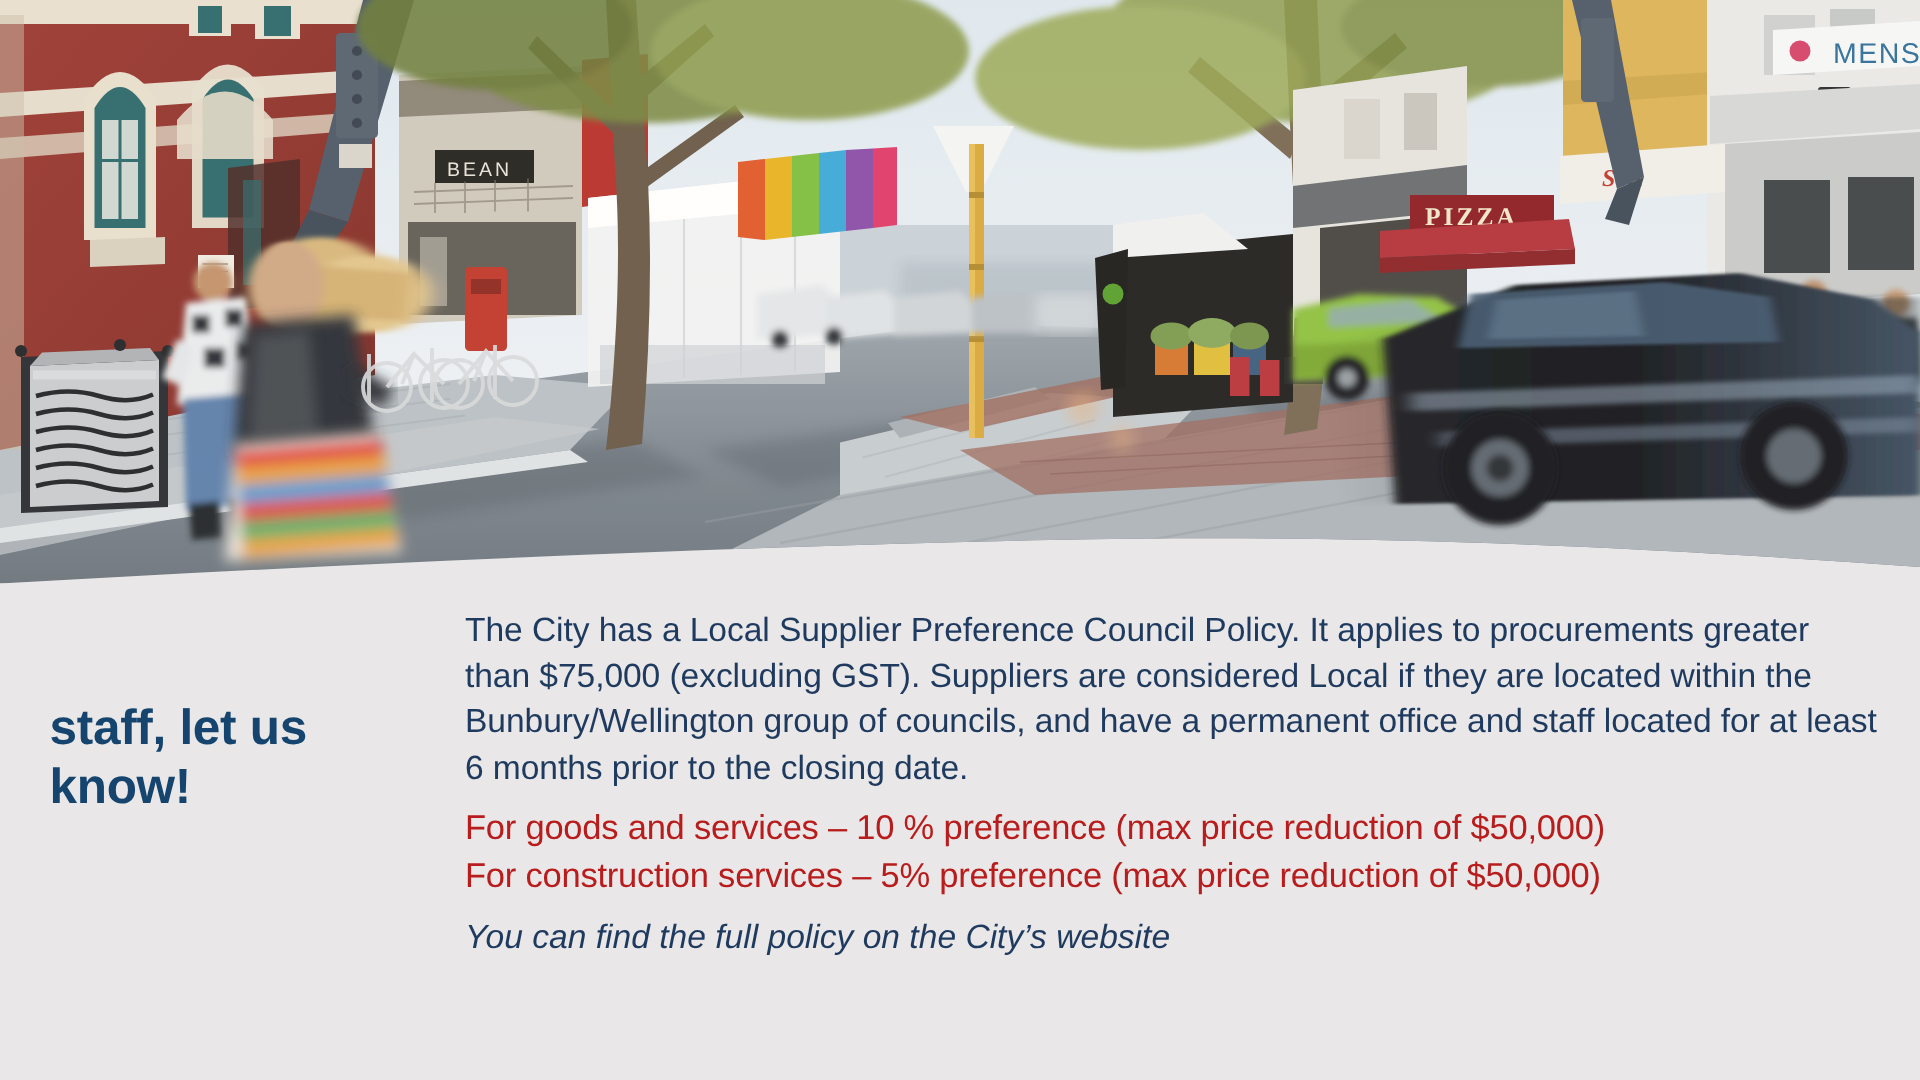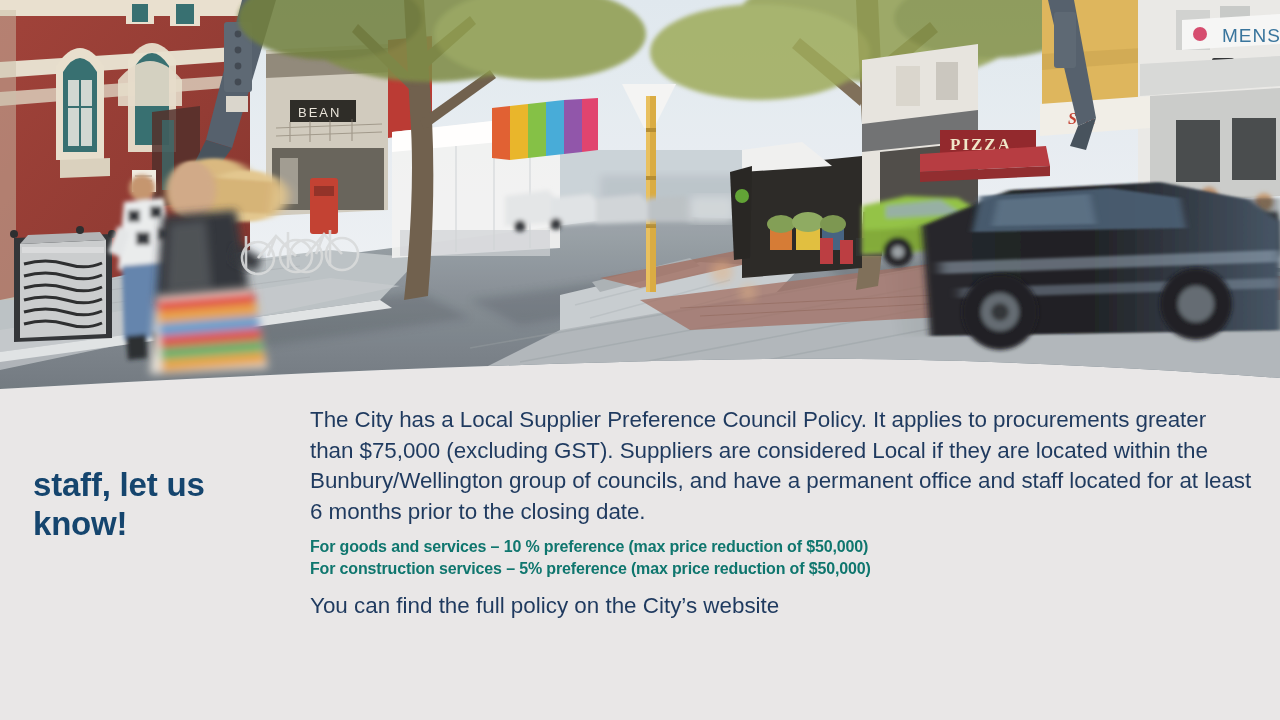--- a/index.html
+++ b/index.html
@@ -30,27 +30,27 @@
     letter-spacing:-0.2px;
   }
   .body-block { position:absolute; left:310px; top:405px; width:945px; }
 
   .para-main {
     color:#1f3a5f; font-size:22.4px; line-height:1.365;
     letter-spacing:-0.05px;
     margin-bottom:9px;
   }
   .para-bold {
-    color:#0f766e; font-size:16px; font-weight:bold; line-height:1.36;
+    color:#b91c1c; font-size:23px; font-weight:normal; line-height:1.36;
     letter-spacing:-0.15px;
   }
   .para-bold .ln { display:block; white-space:nowrap; }
   .para-tail {
     color:#1f3a5f; font-size:22.4px; line-height:1.4;
-    margin-top:10px; white-space:nowrap;
+    margin-top:10px; white-space:nowrap;font-style:italic;
   }
 </style>
 </head>
 <body>
 
 <div id="slide">
 
   <div class="hero">
     <svg class="hero-svg" viewBox="0 0 1280 400" preserveAspectRatio="none">
       <defs>

